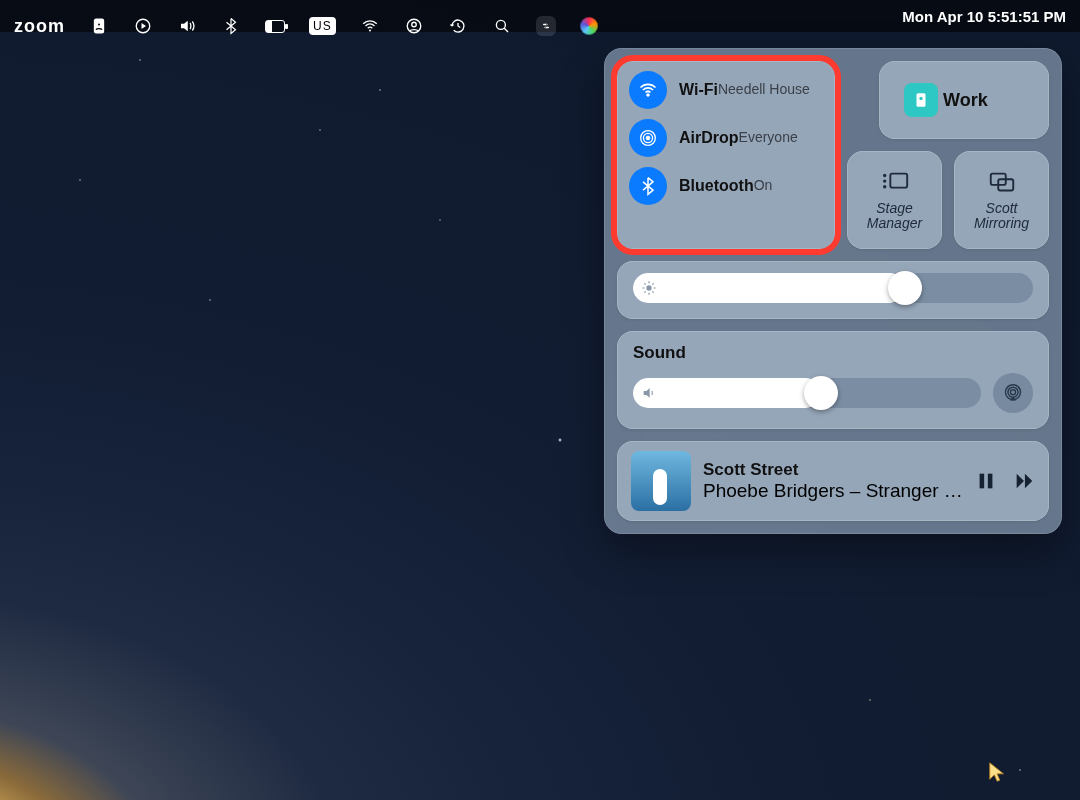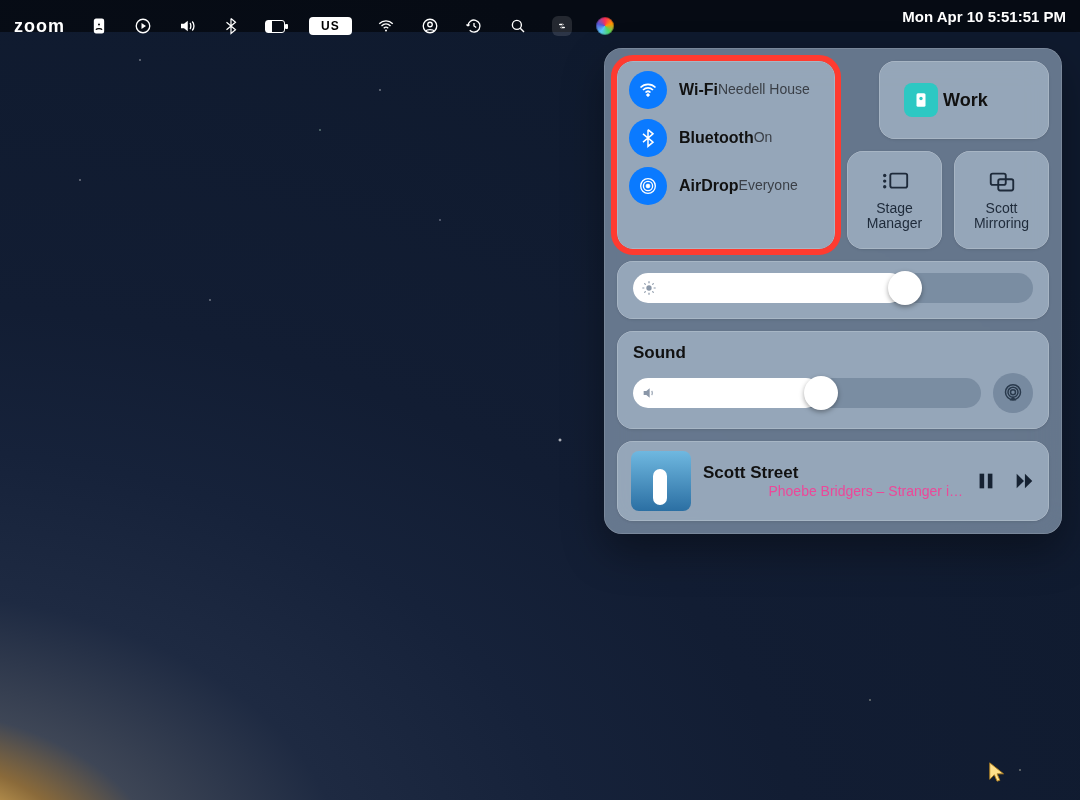--- a/index.html
+++ b/index.html
@@ -20,21 +20,21 @@
 }
 
 .menubar { position:relative; height:32px; background:rgba(0,0,0,.55); display:flex; align-items:center; color:#fff; padding:0 14px; font-size:15px; gap:24px; }
 .menubar .left { display:flex; align-items:center; gap:24px;margin-top:20px; }
 .menubar .right { margin-left:auto; display:flex; align-items:center; gap:6px; font-weight:600; }
 .zoom { font-weight:800; letter-spacing:1px; font-size:18px; }
 .ic { width:20px; height:20px; display:flex; align-items:center; justify-content:center; }
 .ic svg { width:18px; height:18px; fill:none; stroke:#fff; stroke-width:1.8; }
 .cc-pill { background:rgba(255,255,255,.12); border-radius:6px; padding:3px 6px; }
 .siri-dot { width:18px; height:18px; border-radius:50%; background:conic-gradient(#ff2d55,#ff9500,#4cd964,#5ac8fa,#5856d6,#ff2d55); box-shadow:0 0 0 1px rgba(0,0,0,.3) inset;}
-.us-badge { background:#fff; color:#000; font-weight:700; font-size:12px; border-radius:4px; padding:2px 12px; letter-spacing:1px;}
+.us-badge { background:#fff; color:#000; font-weight:400; font-size:12px; border-radius:4px; padding:2px 4px; letter-spacing:1px;}
 .batt { width:26px; height:13px; border:1.5px solid #fff; border-radius:3px; position:relative; }
 .batt::after{content:"";position:absolute;right:-4px;top:3px;width:3px;height:5px;background:#fff;border-radius:1px;}
 .batt > div{width:35%;height:100%;background:#fff;}
 
 .cc {
   position:absolute; top:48px; left:604px; width:458px;
   background:rgba(155,176,199,.62); backdrop-filter:blur(18px);
   border-radius:18px; padding:13px; box-shadow:0 18px 40px rgba(0,0,0,.35),0 0 0 .5px rgba(255,255,255,.25) inset;
   color:#111; display:flex; flex-direction:column; gap:12px;
 }
@@ -46,38 +46,38 @@
 .blob svg { width:20px; height:20px; fill:#fff; stroke:#fff; }
 .ci-txt { display:flex; flex-direction:row; line-height:1.15; }
 .ci-title { font-weight:700; font-size:16px; }
 .ci-sub { font-size:14px; color:#3a3f47; }
 .highlight-ring { position:absolute; inset:-6px; border:6px solid #ff3b30; border-radius:22px; pointer-events:none; }
 .right-col { flex:1; display:flex; flex-direction:column; gap:12px; }
 .focus { display:flex; align-items:center; gap:5px; padding:16px 25px; height:78px;margin-left:32px; }
 .focus .ficon{ width:34px;height:34px;border-radius:8px;background:#2dc8c3;display:flex;align-items:center;justify-content:center;}
 .focus .ficon svg{width:18px;height:18px;fill:#fff;}
 .focus .flabel{font-weight:700;font-size:18px;}
-.mini-row{display:flex;gap:12px;}
+.mini-row{display:flex;gap:12px;font-style:italic;}
 .mini{flex:1;display:flex;flex-direction:column;align-items:center;justify-content:center;gap:6px;padding:10px 4px;height:98px;text-align:center;}
 .mini svg{width:30px;height:26px;stroke:#1e2a3a;fill:none;stroke-width:2;}
 .mini .mlabel{font-size:14px;font-weight:500;line-height:1.1;color:#1e2a3a;}
 .slab{padding:12px 16px 16px;}
 .slab .stitle{font-weight:700;font-size:17px;margin-bottom:10px;}
 .slider{height:30px;border-radius:15px;background:rgba(90,110,135,.45);position:relative;}
 .slider .fill{position:absolute;left:0;top:0;bottom:0;background:#fff;border-radius:15px;display:flex;align-items:center;padding-left:8px;color:#8a97a8;}
 .slider .knob{position:absolute;top:-2px;width:34px;height:34px;border-radius:50%;background:#fff;box-shadow:0 2px 5px rgba(0,0,0,.35);}
 .sound-row{display:flex;align-items:center;gap:12px;}
 .airplay{width:40px;height:40px;border-radius:50%;background:rgba(90,110,135,.5);display:flex;align-items:center;justify-content:center;flex-shrink:0;}
 .airplay svg{width:20px;height:20px;stroke:#2a3a4d;fill:none;stroke-width:1.8;}
 .np{display:flex;align-items:center;gap:12px;padding:10px 14px;}
 .art{width:60px;height:60px;border-radius:8px;background:linear-gradient(#6fb8e0,#2b6fa3);position:relative;overflow:hidden;}
 .art::after{content:"";position:absolute;left:22px;top:18px;width:14px;height:36px;background:#fff;border-radius:7px;}
 .np-txt{flex:1;min-width:0;}
 .np-title{font-weight:700;font-size:17px;}
-.np-sub{font-size:14px;color:#ec4899;white-space:nowrap;overflow:hidden;text-overflow:ellipsis;text-align:right;}
+.np-sub{font-size:19px;color:#000000;white-space:nowrap;overflow:hidden;text-overflow:ellipsis;}
 .np-ctrls{display:flex;align-items:center;gap:16px;}
 .np-ctrls svg{width:22px;height:22px;fill:#162232;}
 .cursor{position:absolute;left:987px;top:761px;width:0;height:0;pointer-events:none;}
 .cursor svg{width:22px;height:22px;}
 </style>
 </head>
 <body>
 
 <div class="stars"></div>
 
@@ -164,39 +164,39 @@
             </svg>
           </div>
         <div class="ci-txt">
           <span class="ci-title">Wi-Fi</span>
           <span class="ci-sub">Needell House</span>
         </div>
       </div>
       <div class="conn-item">
         <div class="blob">
             <svg viewBox="0 0 24 24">
+              <circle cx="12" cy="12" r="2.3"></circle>
+              <circle cx="12" cy="12" r="5.5" fill="none" stroke-width="1.6"></circle>
+              <circle cx="12" cy="12" r="8.8" fill="none" stroke-width="1.6"></circle>
+            </svg>
+          </div>
+        <div class="ci-txt">
+          <span class="ci-title">AirDrop</span>
+          <span class="ci-sub">Everyone</span>
+        </div>
+      </div>
+      <div class="conn-item">
+        <div class="blob">
+            <svg viewBox="0 0 24 24">
               <path d="M12 2l6 5-6 5 6 5-6 5V2M6 7l12 10M6 17l12-10" fill="none" stroke-width="1.8"></path>
             </svg>
           </div>
         <div class="ci-txt">
           <span class="ci-title">Bluetooth</span>
           <span class="ci-sub">On</span>
-        </div>
-      </div>
-      <div class="conn-item">
-        <div class="blob">
-            <svg viewBox="0 0 24 24">
-              <circle cx="12" cy="12" r="2.3"></circle>
-              <circle cx="12" cy="12" r="5.5" fill="none" stroke-width="1.6"></circle>
-              <circle cx="12" cy="12" r="8.8" fill="none" stroke-width="1.6"></circle>
-            </svg>
-          </div>
-        <div class="ci-txt">
-          <span class="ci-title">AirDrop</span>
-          <span class="ci-sub">Everyone</span>
         </div>
       </div>
     </div>
     <div class="right-col">
       <div class="tile focus">
         <div class="ficon">
             <svg viewBox="0 0 24 24">
               <rect x="6" y="3" width="12" height="18" rx="2"></rect>
               <circle cx="12" cy="10" r="2.2" fill="#2dc8c3"></circle>
             </svg>

